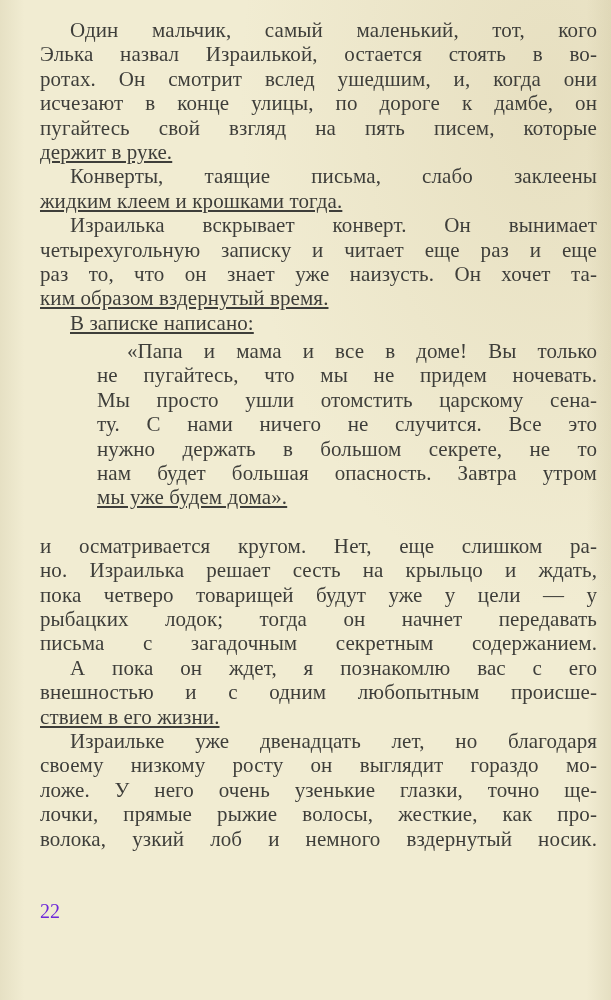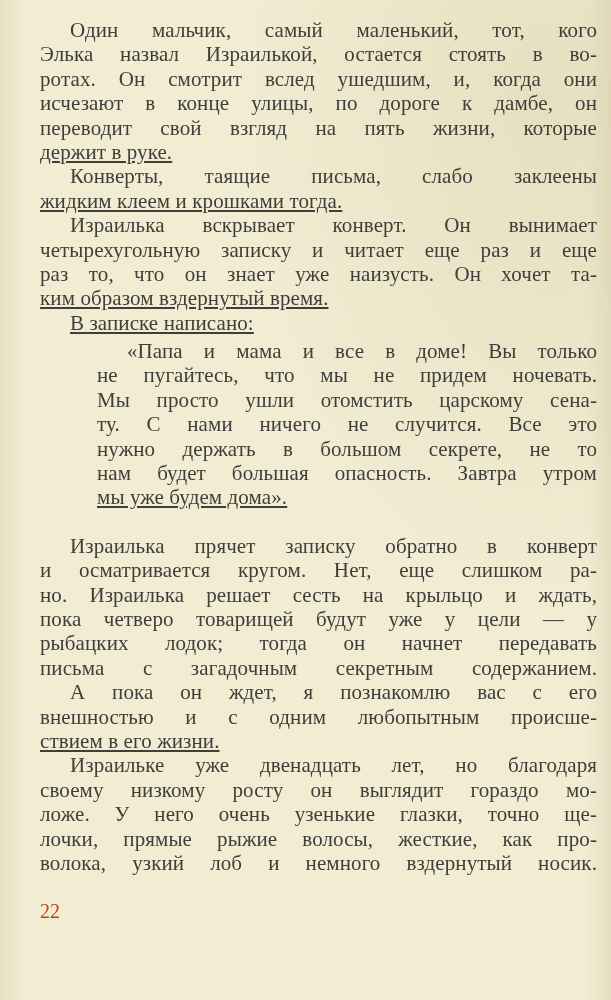--- a/index.html
+++ b/index.html
@@ -18,34 +18,34 @@
     white-space:nowrap; text-align:justify; text-align-last:justify;
     letter-spacing:0.1px;
   }
   .line.last { text-align-last:left;text-decoration:underline; }
   .indent { padding-left:30px; }
   .quote .line { margin-left:57px; }
   .quote .line.indent { padding-left:30px; margin-left:57px; }
   .quote { margin-top:4px; margin-bottom:24px; }
   .page-number {
     position:absolute; left:40px; top:900px;
-    font-size:20px; color:#c2410c;
+    font-size:20px; color:#6d28d9;
   }
 </style>
 </head>
 <body>
 
 <div class="page">
 
   <div>
     <div class="line indent">Один мальчик, самый маленький, тот, кого</div>
     <div class="line">Элька назвал Израилькой, остается стоять в во-</div>
     <div class="line">ротах. Он смотрит вслед ушедшим, и, когда они</div>
     <div class="line">исчезают в конце улицы, по дороге к дамбе, он</div>
-    <div class="line">переводит свой взгляд на пять жизни, которые</div>
+    <div class="line">пугайтесь свой взгляд на пять писем, которые</div>
     <div class="line last">держит в руке.</div>
   </div>
 
   <div>
     <div class="line indent">Конверты, таящие письма, слабо заклеены</div>
     <div class="line last">жидким клеем и крошками тогда.</div>
   </div>
 
   <div>
     <div class="line indent">Израилька вскрывает конверт. Он вынимает</div>
@@ -62,21 +62,20 @@
     <div class="line indent">«Папа и мама и все в доме! Вы только</div>
     <div class="line">не пугайтесь, что мы не придем ночевать.</div>
     <div class="line">Мы просто ушли отомстить царскому сена-</div>
     <div class="line">ту. С нами ничего не случится. Все это</div>
     <div class="line">нужно держать в большом секрете, не то</div>
     <div class="line">нам будет большая опасность. Завтра утром</div>
     <div class="line last">мы уже будем дома».</div>
   </div>
 
   <div>
-    <div class="line indent">Израилька прячет записку обратно в конверт</div>
     <div class="line">и осматривается кругом. Нет, еще слишком ра-</div>
     <div class="line">но. Израилька решает сесть на крыльцо и ждать,</div>
     <div class="line">пока четверо товарищей будут уже у цели — у</div>
     <div class="line">рыбацких лодок; тогда он начнет передавать</div>
     <div class="line">письма с загадочным секретным содержанием.</div>
   </div>
 
   <div>
     <div class="line indent">А пока он ждет, я познакомлю вас с его</div>
     <div class="line">внешностью и с одним любопытным происше-</div>

